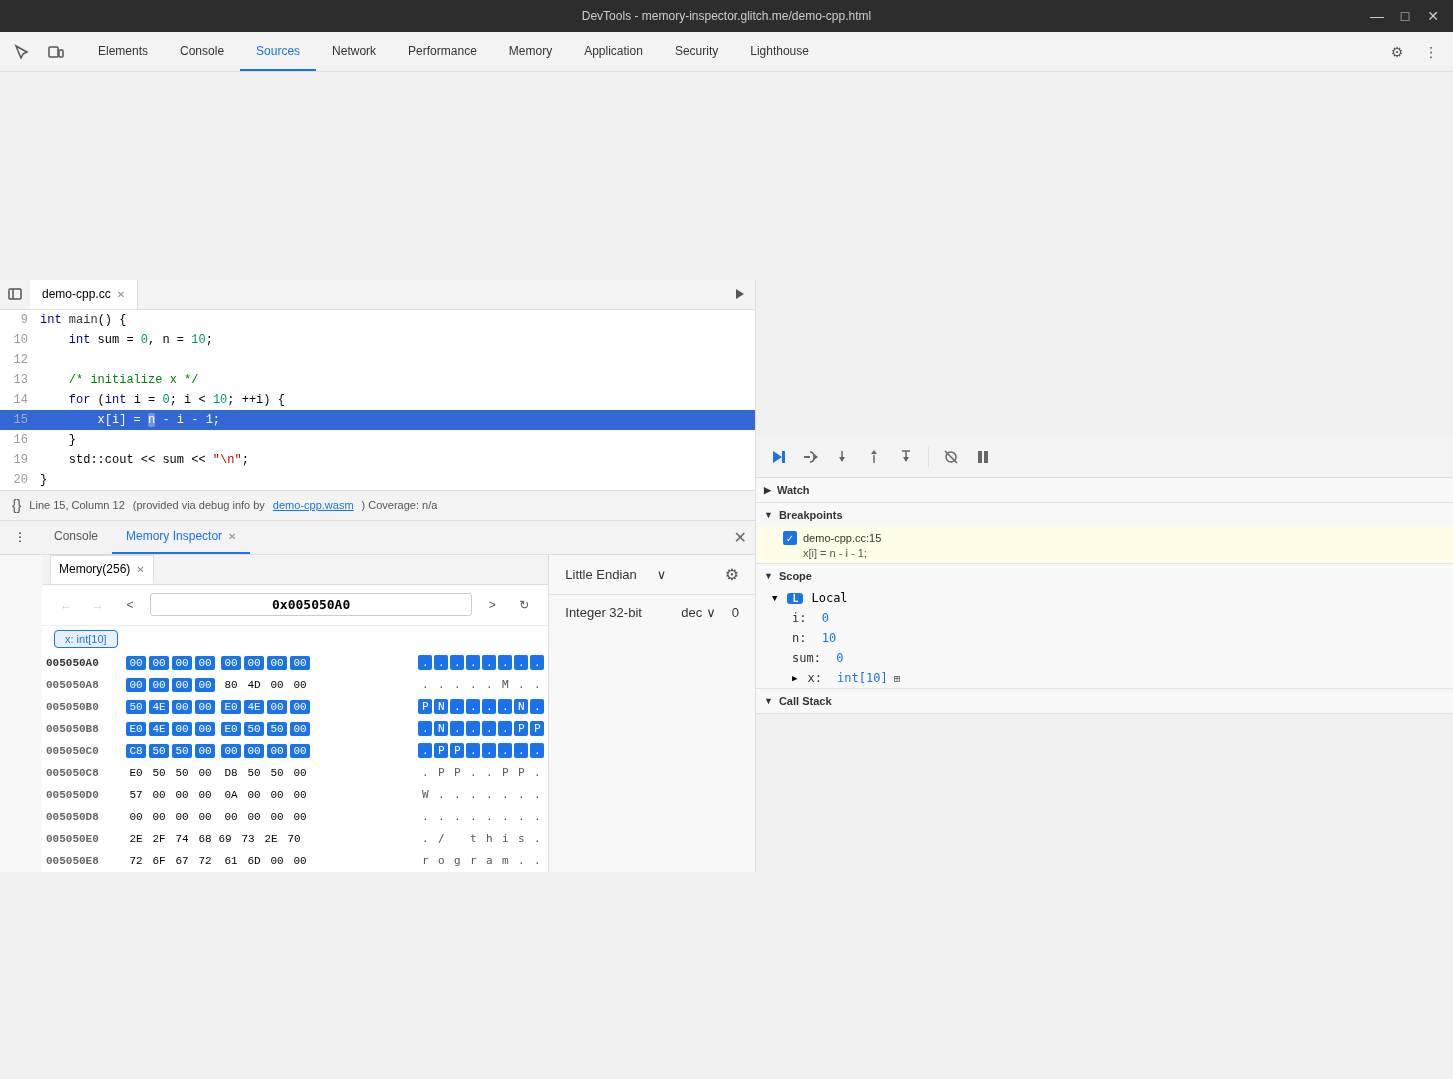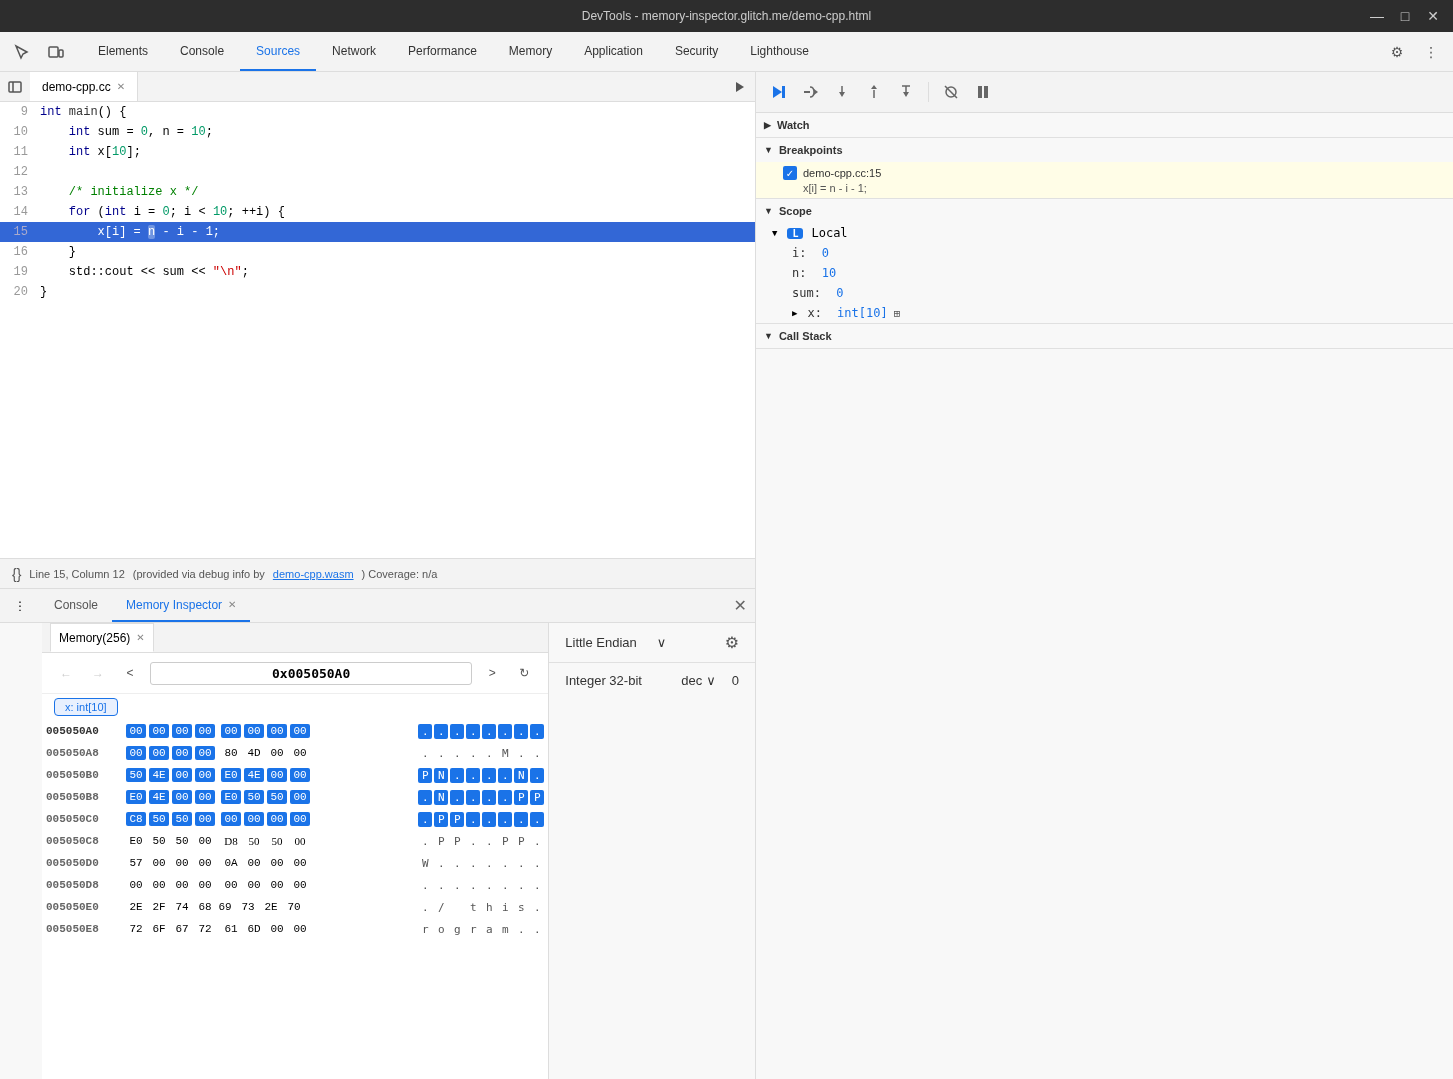--- a/index.html
+++ b/index.html
@@ -77,20 +77,21 @@
     .nav-right {
       margin-left: auto;
       display: flex;
       gap: 6px;
     }
 
     
     .main-area {
       display: flex;
       height: calc(1079px - 32px - 40px);
+      align-items: center;
     }
 
     
     .left-panel {
       width: 756px;
       display: flex;
       flex-direction: column;
       border-right: 1px solid #ddd;
       background: #fff;
     }
@@ -574,24 +575,20 @@
 
         <div class="code-line">
           <span class="line-num">9</span>
           <span class="line-content"><span class="kw">int</span> <span class="fn">main</span>() {</span>
         </div>
         <div class="code-line">
           <span class="line-num">10</span>
           <span class="line-content">&nbsp;&nbsp;&nbsp;&nbsp;<span class="kw">int</span> sum = <span class="num">0</span>, n = <span class="num">10</span>;</span>
         </div>
         <div class="code-line">
-          <span class="line-num">11</span>
-          <span class="line-content">&nbsp;&nbsp;&nbsp;&nbsp;<span class="kw">int</span> x[<span class="num">10</span>];</span>
-        </div>
-        <div class="code-line">
           <span class="line-num">12</span>
           <span class="line-content">&nbsp;</span>
         </div>
         <div class="code-line">
           <span class="line-num">13</span>
           <span class="line-content">&nbsp;&nbsp;&nbsp;&nbsp;<span class="cm">/* initialize x */</span></span>
         </div>
         <div class="code-line">
           <span class="line-num">14</span>
           <span class="line-content">&nbsp;&nbsp;&nbsp;&nbsp;<span class="kw">for</span> (<span class="kw">int</span> i = <span class="num">0</span>; i &lt; <span class="num">10</span>; ++i) {</span>
@@ -802,21 +799,21 @@
 
           <div class="hex-row">
             <span class="hex-addr">005050C8</span>
             <div style="display:flex;gap:6px;align-items:center;flex:1;">
               <div style="display:flex;gap:3px;">
                 <span class="hex-byte">E0</span>
                 <span class="hex-byte">50</span>
                 <span class="hex-byte">50</span>
                 <span class="hex-byte">00</span>
               </div>
-              <div style="display:flex;gap:3px;font-family:Liberation Serif, serif;">
+              <div style="display:flex;gap:3px;">
                 <span class="hex-byte">D8</span>
                 <span class="hex-byte">50</span>
                 <span class="hex-byte">50</span>
                 <span class="hex-byte">00</span>
               </div>
             </div>
             <div style="display:flex;gap:2px;margin-left:8px;font-family:monospace;font-size:11px;">
               <span class="ascii-char">.</span>
               <span class="ascii-char">P</span>
               <span class="ascii-char">P</span>

